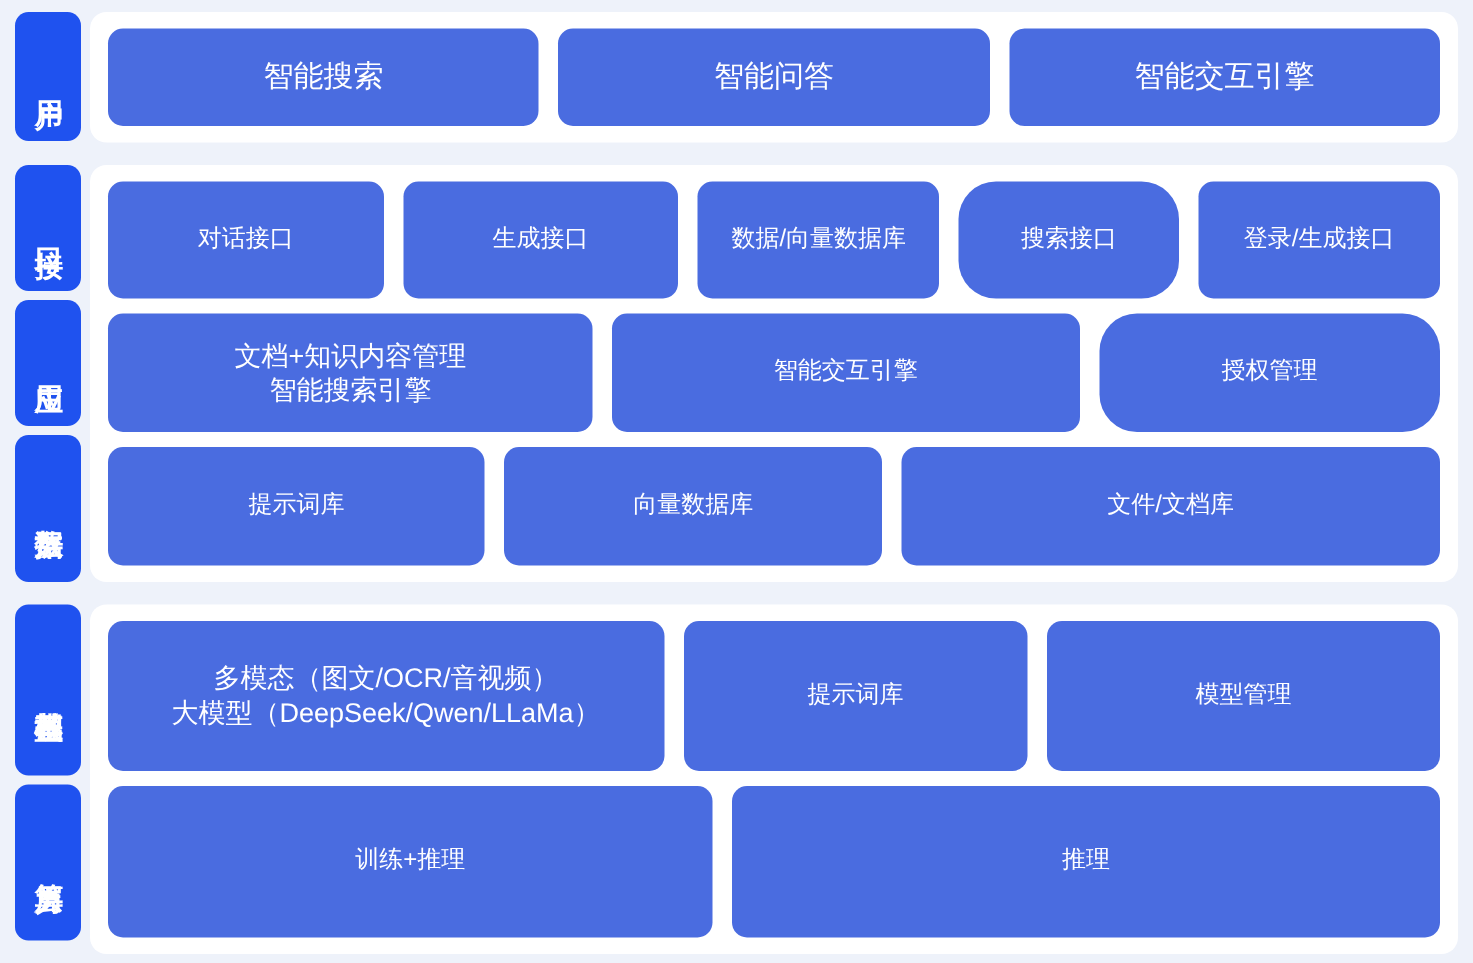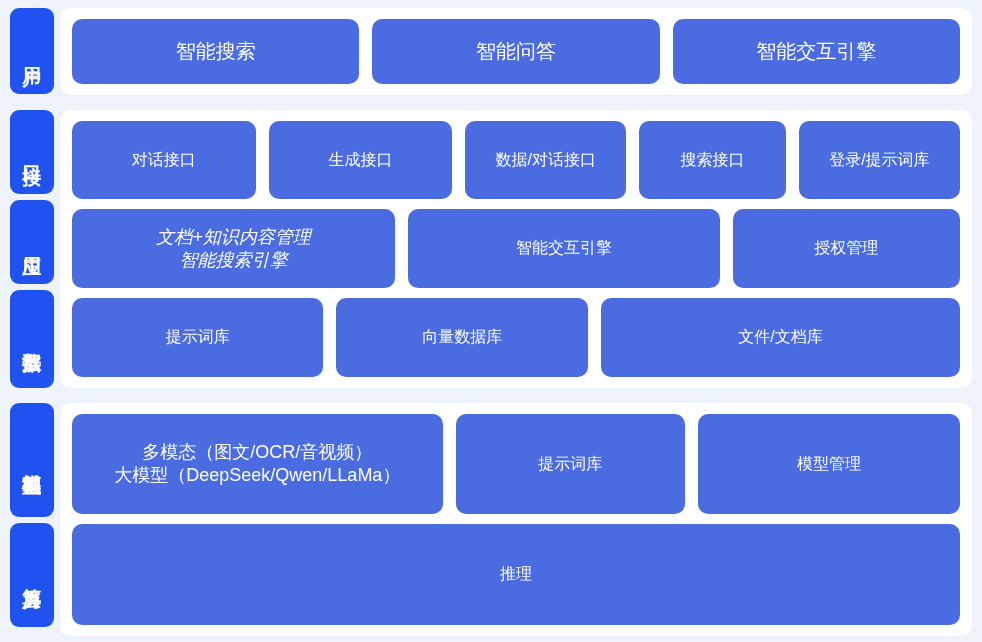--- a/index.html
+++ b/index.html
@@ -105,24 +105,24 @@
 
   .card.two-line { font-size: 18px; }
 
   
   .users .card { font-size: 20px; }
 
   
   .f1   { flex: 1 1 0; }
   .f115 { flex: 1.15 1 0; }
   .f125 { flex: 1.25 1 0; text-align: right; }
-  .f13  { flex: 1.3 1 0; font-style: italic; }
+  .f13  { flex: 1.3 1 0; }
   .f145 { flex: 1.45 1 0; }
   .f165 { flex: 1.65 1 0; }
-  .f09  { flex: 0.9 1 0; }
+  .f09  { flex: 0.9 1 0; border-radius: 25px; }
   .f085 { flex: 0.85 1 0; }
 </style>
 </head>
 <body>
 
 <div id="diagram">
 
   <div class="band users">
     <div class="tag-col">
       <div class="tag t-users">用户</div>
@@ -140,23 +140,23 @@
     <div class="tag-col">
       <div class="tag t-if">接口</div>
       <div class="tag t-app">应用</div>
       <div class="tag t-data">数据层</div>
     </div>
     <div class="panel">
 
       <div class="row">
         <div class="card f115">对话接口</div>
         <div class="card f115">生成接口</div>
-        <div class="card f1">数据/对话接口</div>
+        <div class="card f1">数据/向量数据库</div>
         <div class="card f09">搜索接口</div>
-        <div class="card f1">登录/提示词库</div>
+        <div class="card f1">登录/生成接口</div>
       </div>
 
       <div class="row">
         <div class="card two-line f13">文档+知识内容管理
 智能搜索引擎</div>
         <div class="card f125">智能交互引擎</div>
         <div class="card f09">授权管理</div>
       </div>
 
       <div class="row">
@@ -176,19 +176,20 @@
     <div class="panel">
 
       <div class="row">
         <div class="card two-line f165">多模态（图文/OCR/音视频）
 大模型（DeepSeek/Qwen/LLaMa）</div>
         <div class="card f1">提示词库</div>
         <div class="card f115">模型管理</div>
       </div>
 
       <div class="row">
+        <div class="card f085">训练+推理</div>
         <div class="card f1">推理</div>
       </div>
 
     </div>
   </div>
 
 </div>
 
 </body></html>

